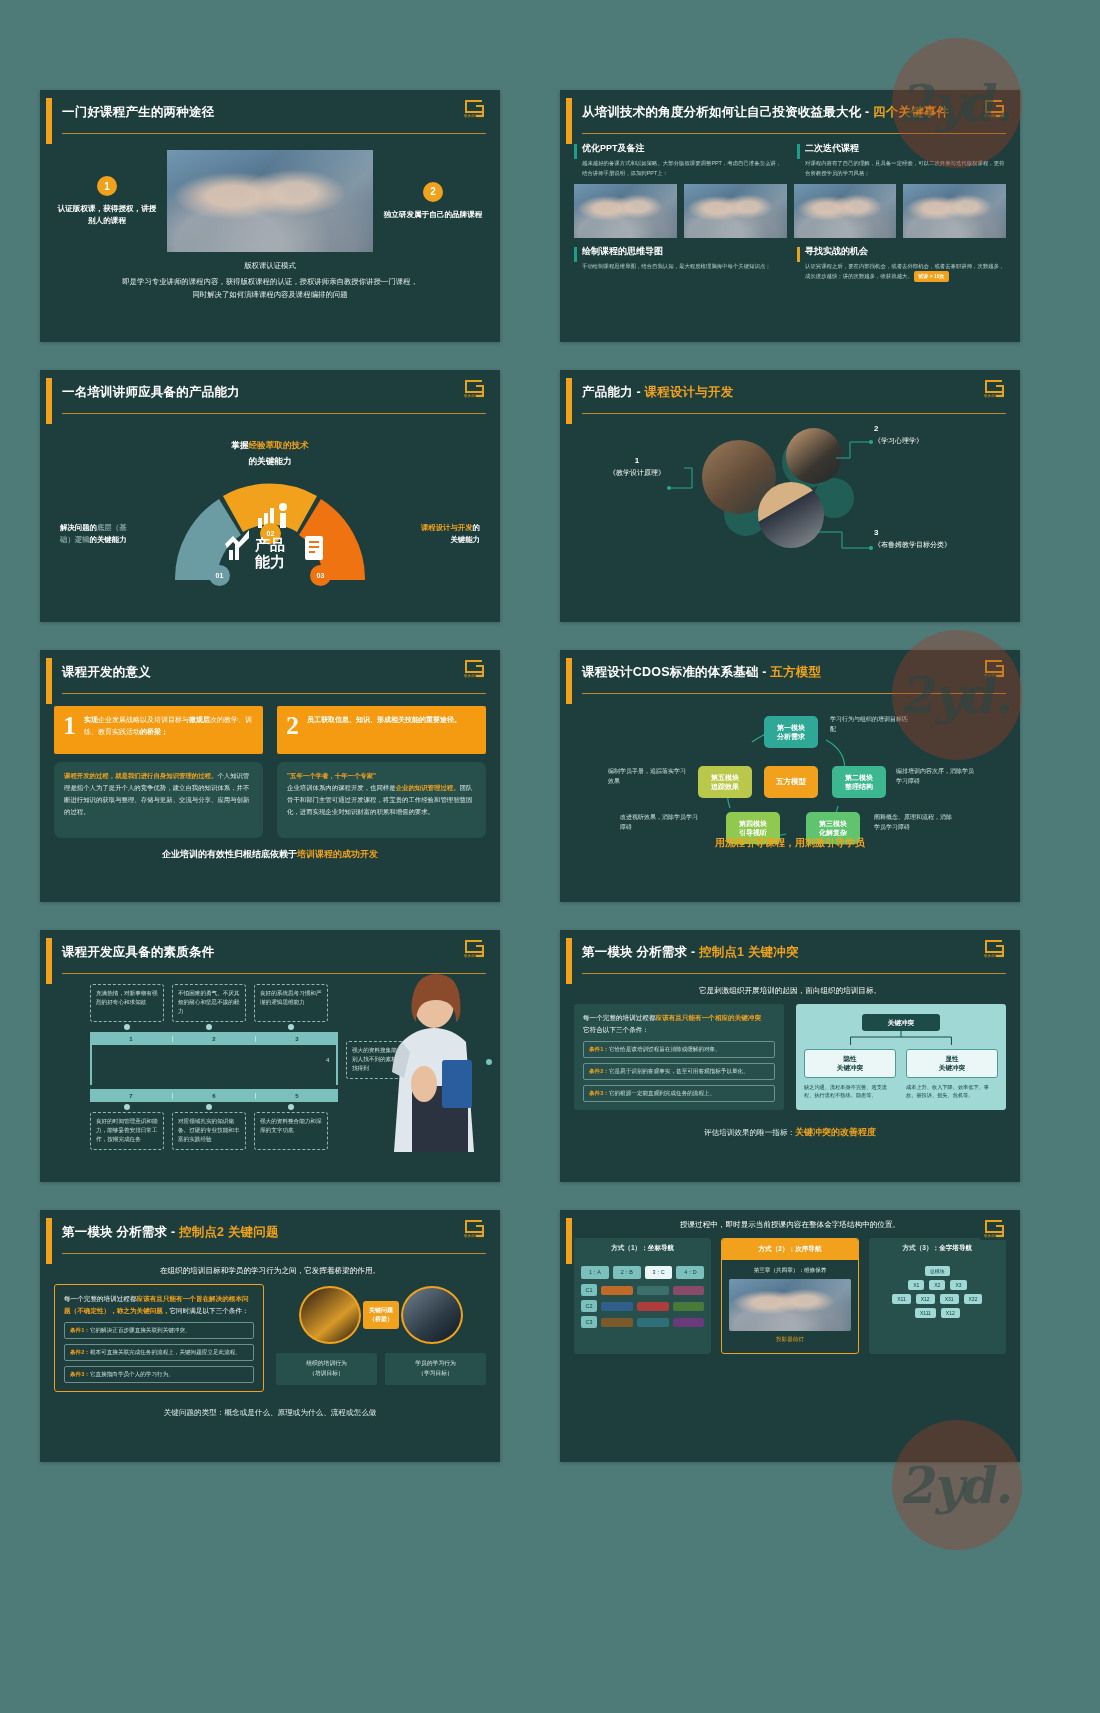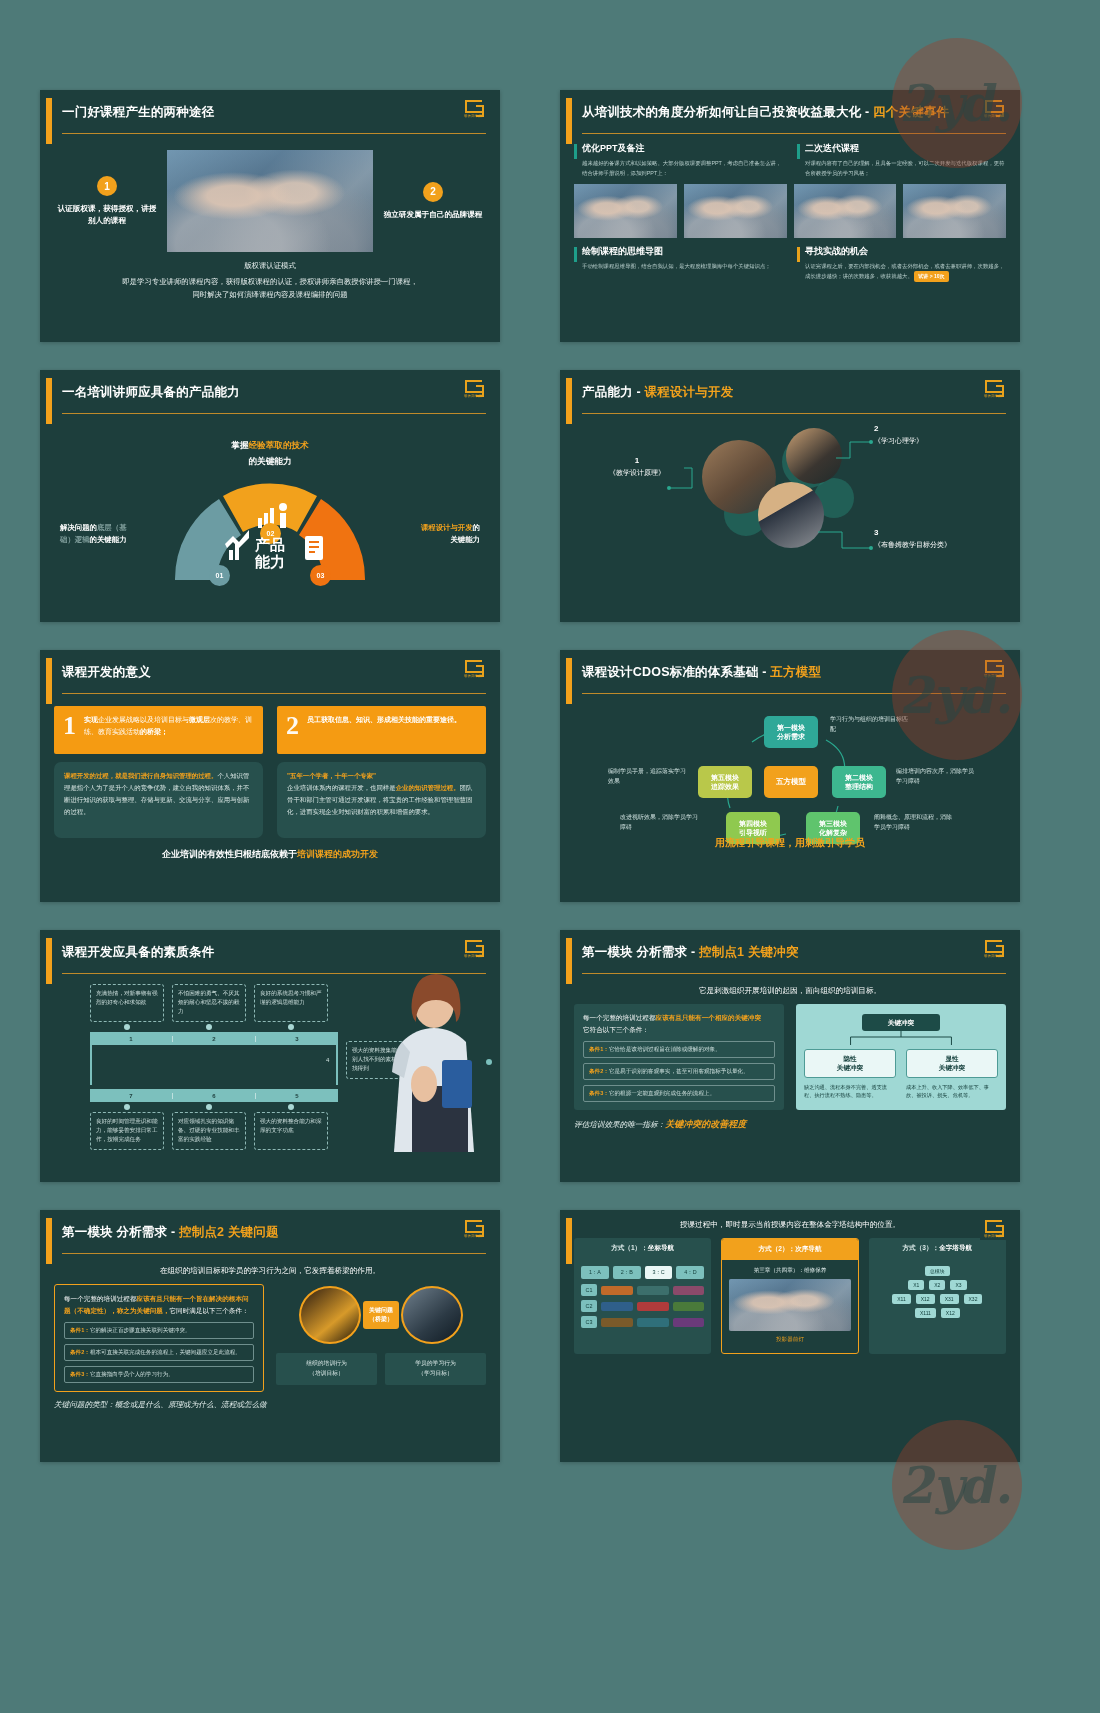--- a/index.html
+++ b/index.html
@@ -246,21 +246,21 @@
     padding: 3px 5px; font-size: 5.6px; color: #cfe1df; line-height: 1.6;
   }
   .cond .k { color: #f2a11c; font-weight: bold; }
   .diagram-box { background: #9fd8d4; border-radius: 3px; padding: 10px 8px; }
   .dnode {
     background: #1d4b47; color: #fff; font-size: 6.6px; font-weight: bold;
     text-align: center; border-radius: 3px; padding: 4px 2px; line-height: 1.4;
   }
   .dnode.lite { background: #eaf7f6; color: #15403d; border: 1px solid #4e9b96; }
   .dleaf { font-size: 5.2px; color: #17413e; line-height: 1.6; text-align: left; }
-  .foot-line { text-align: left; margin-top: 8px; font-size: 7.6px; color: #e4efed; font-style: italic; }
+  .foot-line { text-align: center; margin-top: 16px; font-size: 7.6px; color: #e4efed; }
   .foot-line .hl { color: #f2a11c; font-weight: bold; font-size: 9px; }
 
   
   .nav3 { display: grid; grid-template-columns: 1fr 1fr 1fr; gap: 10px; margin-top: 2px; }
   .nav-card { background: #27504d; border-radius: 3px; overflow: hidden; }
   .nav-card.active { border: 1px solid #f2a11c; background: transparent; }
   .nav-hd { text-align: center; font-size: 6.6px; color: #dfeceb; padding: 6px 2px; font-weight: bold; }
   .nav-hd .hl { color: #fff; }
   .nav-card.active .nav-hd { background: #f2a11c; color: #fff; }
   .nav-bd { padding: 7px 7px 9px; }

